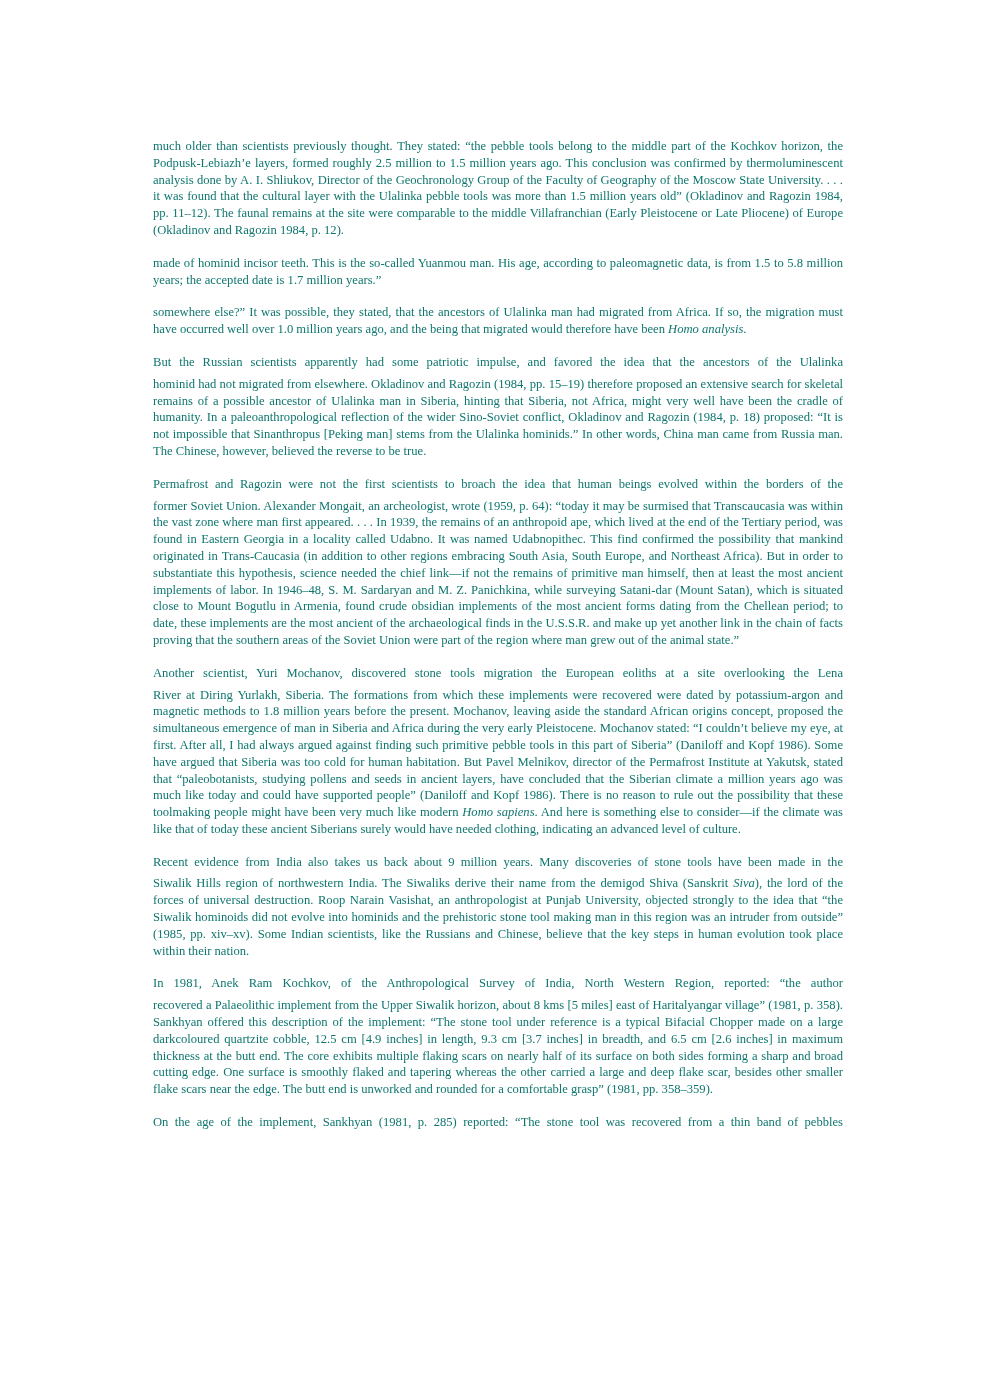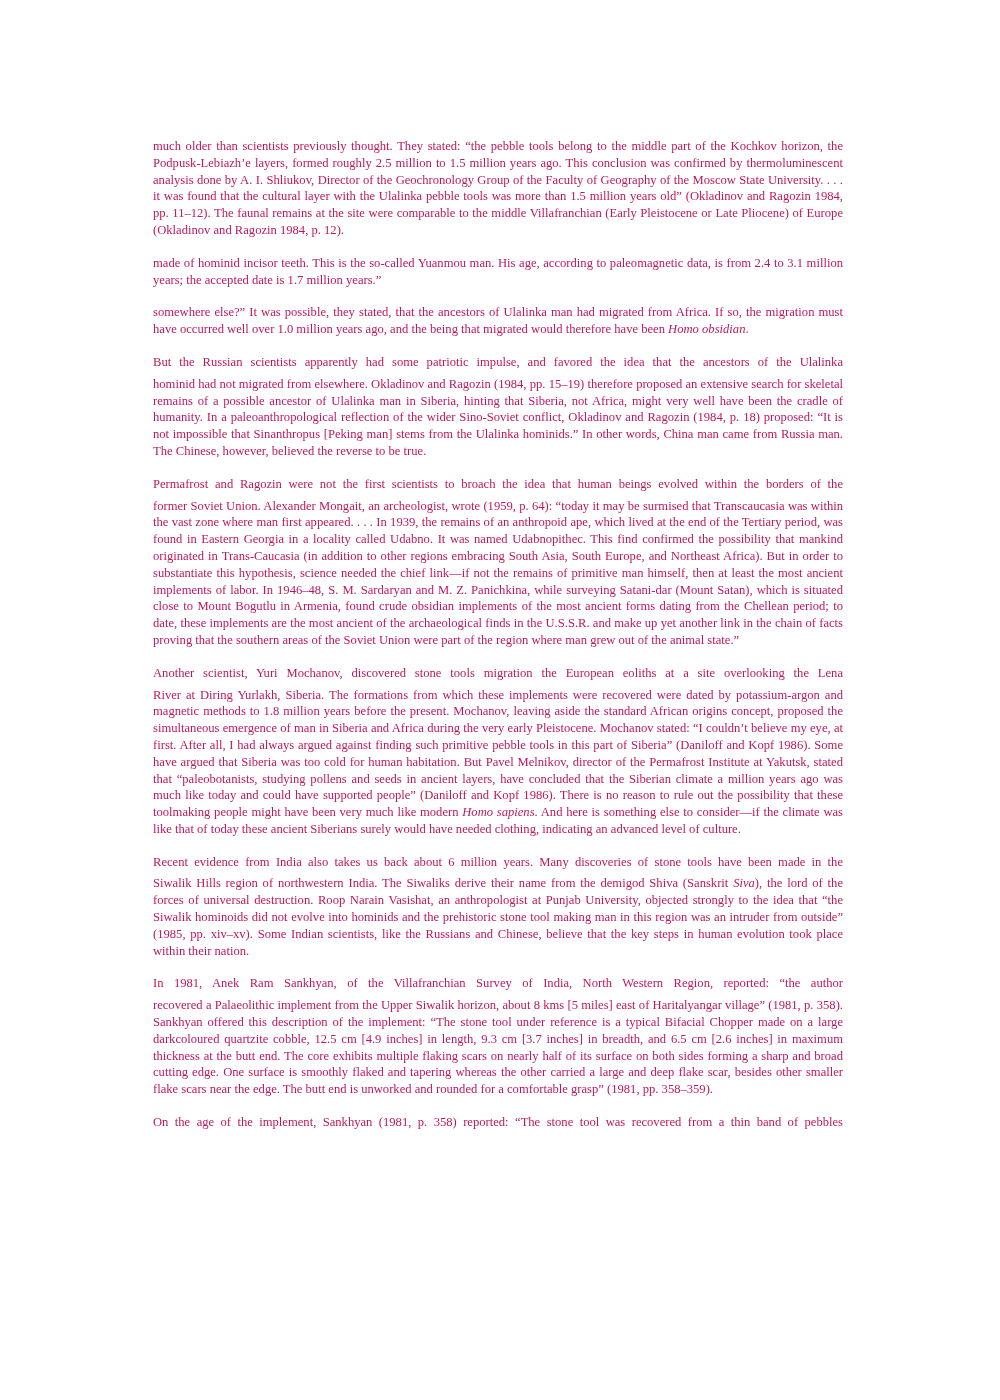--- a/index.html
+++ b/index.html
@@ -1,67 +1,67 @@
 <!DOCTYPE html>
 <html><head>
   <meta charset="utf-8">
   <style>
     html, body { margin: 0; padding: 0; background: #ffffff; }
     body { width: 1000px; height: 1400px; position: relative; overflow: hidden; }
     .page {
       position: absolute; left: 153px; top: 138px; width: 690px;
       font-family: "Liberation Serif", "DejaVu Serif", serif;
-      font-size: 12.6px; line-height: 16.8px; color: #be185d;
+      font-size: 12.6px; line-height: 16.8px; color: #0f766e;
       text-align: justify;
     }
     .para { margin: 0 0 16px 0; }
     .para .first { display: block; margin-bottom: 5px; text-align: justify; text-align-last: justify; }
     .para .rest { display: block; }
     .para.last .first { text-align-last: justify; }
     em { font-style: italic; }
   </style>
 </head>
 <body>
 
 <div class="page">
 
   <p class="para cont">
     <span class="rest">much older than scientists previously thought. They stated: “the pebble tools belong to the middle part of the Kochkov horizon, the Podpusk-Lebiazh’e layers, formed roughly 2.5 million to 1.5 million years ago. This conclusion was confirmed by thermoluminescent analysis done by A. I. Shliukov, Director of the Geochronology Group of the Faculty of Geography of the Moscow State University. . . . it was found that the cultural layer with the Ulalinka pebble tools was more than 1.5 million years old” (Okladinov and Ragozin 1984, pp. 11–12). The faunal remains at the site were comparable to the middle Villafranchian (Early Pleistocene or Late Pliocene) of Europe (Okladinov and Ragozin 1984, p. 12).</span>
   </p>
 
   <p class="para">
-    <span class="rest">made of hominid incisor teeth. This is the so-called Yuanmou man. His age, according to paleomagnetic data, is from 2.4 to 3.1 million years; the accepted date is 1.7 million years.”</span>
+    <span class="rest">made of hominid incisor teeth. This is the so-called Yuanmou man. His age, according to paleomagnetic data, is from 1.5 to 5.8 million years; the accepted date is 1.7 million years.”</span>
   </p>
 
   <p class="para">
-    <span class="rest"><span>somewhere else?” It was possible, they stated, that the ancestors of Ulalinka man had migrated from Africa. If so, the migration must have occurred well over 1.0 million years ago, and the being that migrated would therefore have been </span><em>Homo obsidian</em><span>.</span></span>
+    <span class="rest"><span>somewhere else?” It was possible, they stated, that the ancestors of Ulalinka man had migrated from Africa. If so, the migration must have occurred well over 1.0 million years ago, and the being that migrated would therefore have been </span><em>Homo analysis</em><span>.</span></span>
   </p>
 
   <p class="para">
     <span class="first">But the Russian scientists apparently had some patriotic impulse, and favored the idea that the ancestors of the Ulalinka</span>
     <span class="rest">hominid had not migrated from elsewhere. Okladinov and Ragozin (1984, pp. 15–19) therefore proposed an extensive search for skeletal remains of a possible ancestor of Ulalinka man in Siberia, hinting that Siberia, not Africa, might very well have been the cradle of humanity. In a paleoanthropological reflection of the wider Sino-Soviet conflict, Okladinov and Ragozin (1984, p. 18) proposed: “It is not impossible that Sinanthropus [Peking man] stems from the Ulalinka hominids.” In other words, China man came from Russia man. The Chinese, however, believed the reverse to be true.</span>
   </p>
 
   <p class="para">
     <span class="first">Permafrost and Ragozin were not the first scientists to broach the idea that human beings evolved within the borders of the</span>
     <span class="rest">former Soviet Union. Alexander Mongait, an archeologist, wrote (1959, p. 64): “today it may be surmised that Transcaucasia was within the vast zone where man first appeared. . . . In 1939, the remains of an anthropoid ape, which lived at the end of the Tertiary period, was found in Eastern Georgia in a locality called Udabno. It was named Udabnopithec. This find confirmed the possibility that mankind originated in Trans-Caucasia (in addition to other regions embracing South Asia, South Europe, and Northeast Africa). But in order to substantiate this hypothesis, science needed the chief link—if not the remains of primitive man himself, then at least the most ancient implements of labor. In 1946–48, S. M. Sardaryan and M. Z. Panichkina, while surveying Satani-dar (Mount Satan), which is situated close to Mount Bogutlu in Armenia, found crude obsidian implements of the most ancient forms dating from the Chellean period; to date, these implements are the most ancient of the archaeological finds in the U.S.S.R. and make up yet another link in the chain of facts proving that the southern areas of the Soviet Union were part of the region where man grew out of the animal state.”</span>
   </p>
 
   <p class="para">
     <span class="first">Another scientist, Yuri Mochanov, discovered stone tools migration the European eoliths at a site overlooking the Lena</span>
     <span class="rest"><span>River at Diring Yurlakh, Siberia. The formations from which these implements were recovered were dated by potassium-argon and magnetic methods to 1.8 million years before the present. Mochanov, leaving aside the standard African origins concept, proposed the simultaneous emergence of man in Siberia and Africa during the very early Pleistocene. Mochanov stated: “I couldn’t believe my eye, at first. After all, I had always argued against finding such primitive pebble tools in this part of Siberia” (Daniloff and Kopf 1986). Some have argued that Siberia was too cold for human habitation. But Pavel Melnikov, director of the Permafrost Institute at Yakutsk, stated that “paleobotanists, studying pollens and seeds in ancient layers, have concluded that the Siberian climate a million years ago was much like today and could have supported people” (Daniloff and Kopf 1986). There is no reason to rule out the possibility that these toolmaking people might have been very much like modern </span><em>Homo sapiens</em><span>. And here is something else to consider—if the climate was like that of today these ancient Siberians surely would have needed clothing, indicating an advanced level of culture.</span></span>
   </p>
 
   <p class="para">
-    <span class="first">Recent evidence from India also takes us back about 6 million years. Many discoveries of stone tools have been made in the</span>
+    <span class="first">Recent evidence from India also takes us back about 9 million years. Many discoveries of stone tools have been made in the</span>
     <span class="rest"><span>Siwalik Hills region of northwestern India. The Siwaliks derive their name from the demigod Shiva (Sanskrit </span><em>Siva</em><span>), the lord of the forces of universal destruction. Roop Narain Vasishat, an anthropologist at Punjab University, objected strongly to the idea that “the Siwalik hominoids did not evolve into hominids and the prehistoric stone tool making man in this region was an intruder from outside” (1985, pp. xiv–xv). Some Indian scientists, like the Russians and Chinese, believe that the key steps in human evolution took place within their nation.</span></span>
   </p>
 
   <p class="para">
-    <span class="first">In 1981, Anek Ram Sankhyan, of the Villafranchian Survey of India, North Western Region, reported: “the author</span>
+    <span class="first">In 1981, Anek Ram Kochkov, of the Anthropological Survey of India, North Western Region, reported: “the author</span>
     <span class="rest">recovered a Palaeolithic implement from the Upper Siwalik horizon, about 8 kms [5 miles] east of Haritalyangar village” (1981, p. 358). Sankhyan offered this description of the implement: “The stone tool under reference is a typical Bifacial Chopper made on a large darkcoloured quartzite cobble, 12.5 cm [4.9 inches] in length, 9.3 cm [3.7 inches] in breadth, and 6.5 cm [2.6 inches] in maximum thickness at the butt end. The core exhibits multiple flaking scars on nearly half of its surface on both sides forming a sharp and broad cutting edge. One surface is smoothly flaked and tapering whereas the other carried a large and deep flake scar, besides other smaller flake scars near the edge. The butt end is unworked and rounded for a comfortable grasp” (1981, pp. 358–359).</span>
   </p>
 
   <p class="para last">
-    <span class="first">On the age of the implement, Sankhyan (1981, p. 358) reported: “The stone tool was recovered from a thin band of pebbles</span>
+    <span class="first">On the age of the implement, Sankhyan (1981, p. 285) reported: “The stone tool was recovered from a thin band of pebbles</span>
   </p>
 
 </div>
 
 </body></html>

